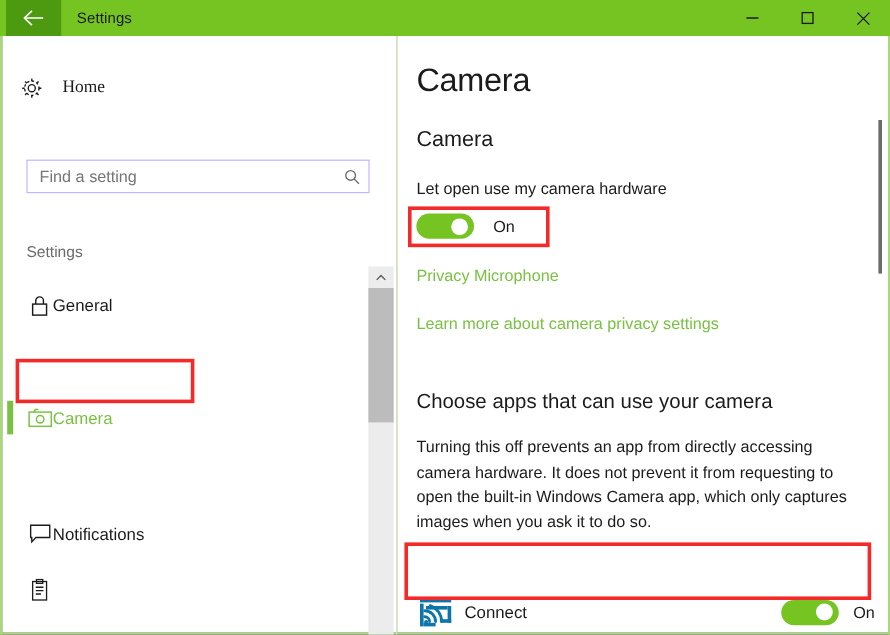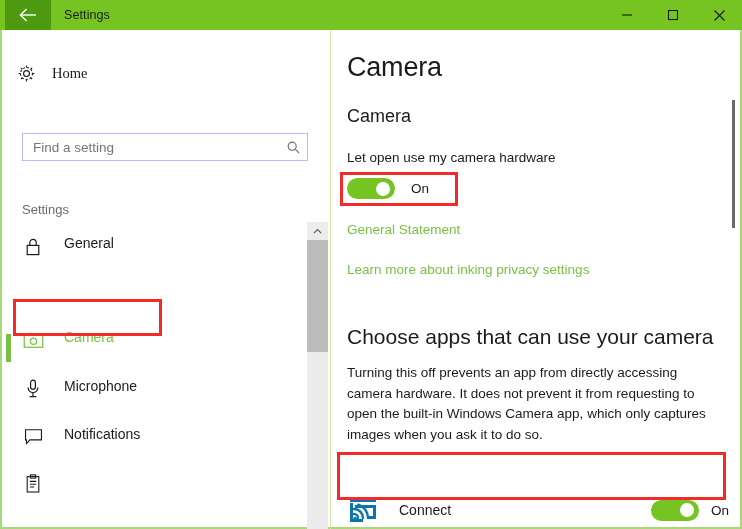--- a/index.html
+++ b/index.html
@@ -91,21 +91,21 @@
   #search-icon-wrap { width: 28px; height:26px; display:flex; align-items:center; justify-content:center; }
 
   #privacy-label {
     position: absolute; left: 20px; top: 172px;
     font-size: 13px; color: #6b6b6b;
   }
 
   .nav-item {
     position: absolute; left: 14px;
     width: 290px; height: 38px;
-    display: flex; align-items: flex-start; gap: 20px;
+    display: flex; align-items: center; 
     cursor: pointer;
     padding-left: 6px;
   }
   .nav-item .nico { width: 22px; height: 22px; display:flex; align-items:center; justify-content:center; flex:0 0 22px;}
   .nav-item .nlabel { font-size: 14px; color: #1b1b1b; white-space: nowrap; }
   .nav-item.active .nlabel { color: #7ac143; }
 
   #sel-bar {
     position: absolute; left: 4px; top: 304px;
     width: 5px; height: 28px;
@@ -175,36 +175,36 @@
   .glink {
     position: absolute; left: 16px;
     font-size: 13.5px; color: #7ac143;
     text-decoration: none; cursor: pointer;
   }
   #link-privacy { top: 192px; }
   #link-learn   { top: 232px; }
 
   #section-head-2 {
     position: absolute; left: 16px; top: 295px;
-    font-size: 21px; color: #1b1b1b; font-weight: normal;
+    font-size: 17px; color: #1b1b1b; font-weight: normal;
   }
   #desc-para {
     position: absolute; left: 16px; top: 333px;
     width: 376px;
     font-size: 13.5px; line-height: 20.5px; color: #1b1b1b;
   }
 
   
   #app-row {
     position: absolute; left: 12px; top: 459px;
     width: 386px; height: 42px;
     display: flex; align-items: center;
   }
   #connect-icon { width: 32px; height: 32px; margin-left: 4px; flex: 0 0 32px; }
-  #connect-label { font-size: 14px; color: #1b1b1b; margin-left: 20px; flex: 1; }
+  #connect-label { font-size: 14px; color: #1b1b1b; margin-left: 8px; flex: 1; }
   #app-row .switch { margin-right: 12px; }
 
   
   #content-sb {
     position: absolute; left: 732px; top: 100px;
     width: 3px; height: 128px;
     background: #6b6b6b;
     cursor: pointer;
   }
 
@@ -305,32 +305,20 @@
             <rect x="1.2" y="3.6" width="19.6" height="12.6"></rect>
             <circle cx="11" cy="9.9" r="3.3"></circle>
             <path d="M5.4 3.6 L6.6 1.4 H9.4"></path>
           </g>
         </svg>
       </span>
       <span class="nlabel">Camera</span>
     </div>
     <div id="sel-bar"></div>
 
-    <div class="nav-item" style="top:348px">
-      <span class="nico">
-        <svg width="16" height="20" viewBox="0 0 16 20">
-          <g fill="none" stroke="#1b1b1b" stroke-width="1.2">
-            <rect x="5.6" y="1.2" width="4.8" height="9.2" rx="2.4"></rect>
-            <path d="M3.1 8.6 a4.9 4.9 0 0 0 9.8 0"></path>
-            <path d="M8 13.5 V17.2 M4.6 17.6 H11.4"></path>
-          </g>
-        </svg>
-      </span>
-      <span class="nlabel">Microphone</span>
-    </div>
 
     <div class="nav-item" style="top:396px">
       <span class="nico">
         <svg width="19" height="18" viewBox="0 0 20 19">
           <g fill="none" stroke="#1b1b1b" stroke-width="1.2">
             <path d="M1.6 1.8 H18.4 V12.6 H6.2 L2.6 16.4 V12.6 H1.6 Z"></path>
           </g>
         </svg>
       </span>
       <span class="nlabel">Notifications</span>
@@ -375,22 +363,22 @@
 
     <div id="toggle-caption">Let open use my camera hardware</div>
 
     <div id="toggle-row">
       <div class="switch">
         <div class="knob"></div>
       </div>
       <span class="sw-state">On</span>
     </div>
 
-    <a class="glink" id="link-privacy">General Statement</a>
-    <a class="glink" id="link-learn">Learn more about inking privacy settings</a>
+    <a class="glink" id="link-privacy">Privacy Microphone</a>
+    <a class="glink" id="link-learn">Learn more about camera privacy settings</a>
 
     <h2 id="section-head-2">Choose apps that can use your camera</h2>
 
     <p id="desc-para">Turning this off prevents an app from directly accessing camera hardware. It does not prevent it from requesting to open the built-in Windows Camera app, which only captures images when you ask it to do so.</p>
 
     <div id="app-row">
       <span id="connect-icon">
         <svg width="32" height="32" viewBox="0 0 32 32">
           <g fill="#0c76ab">
             <rect x="3" y="4" width="26" height="4"></rect>

